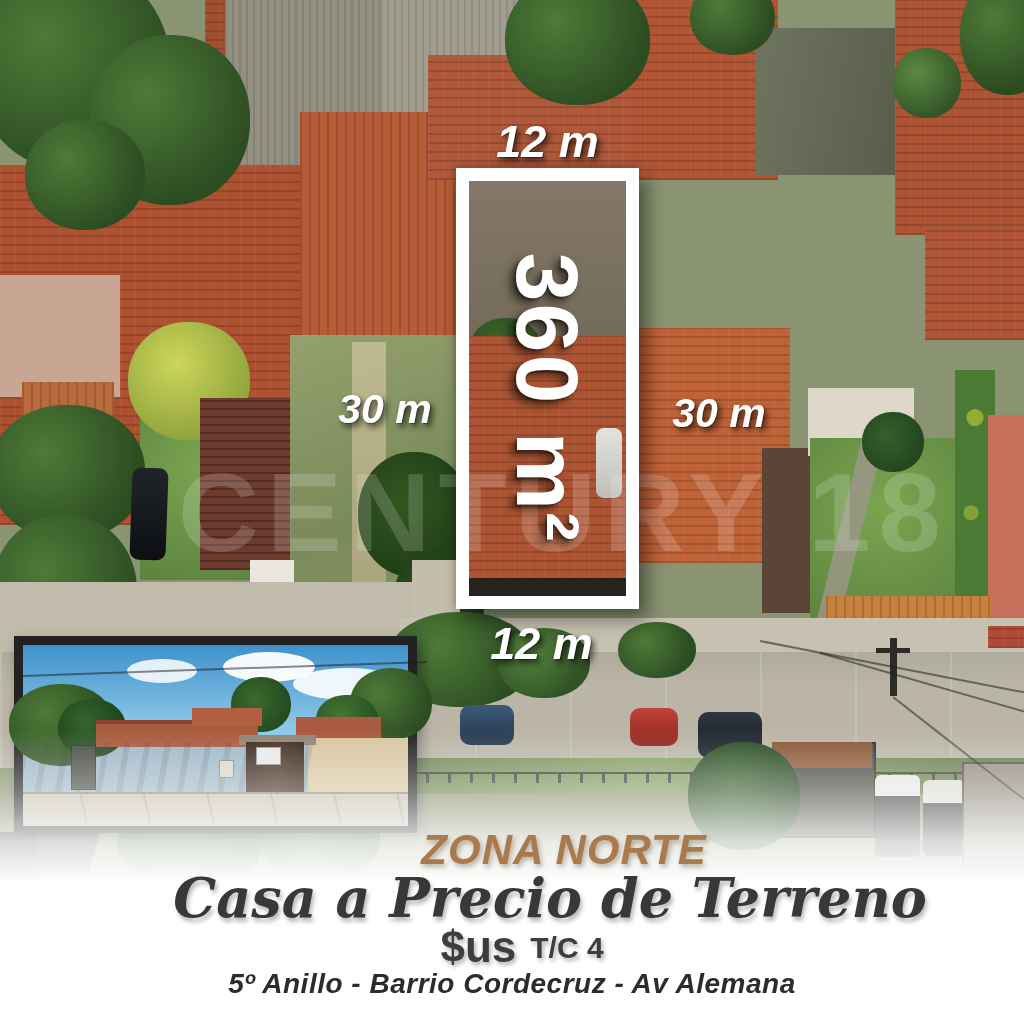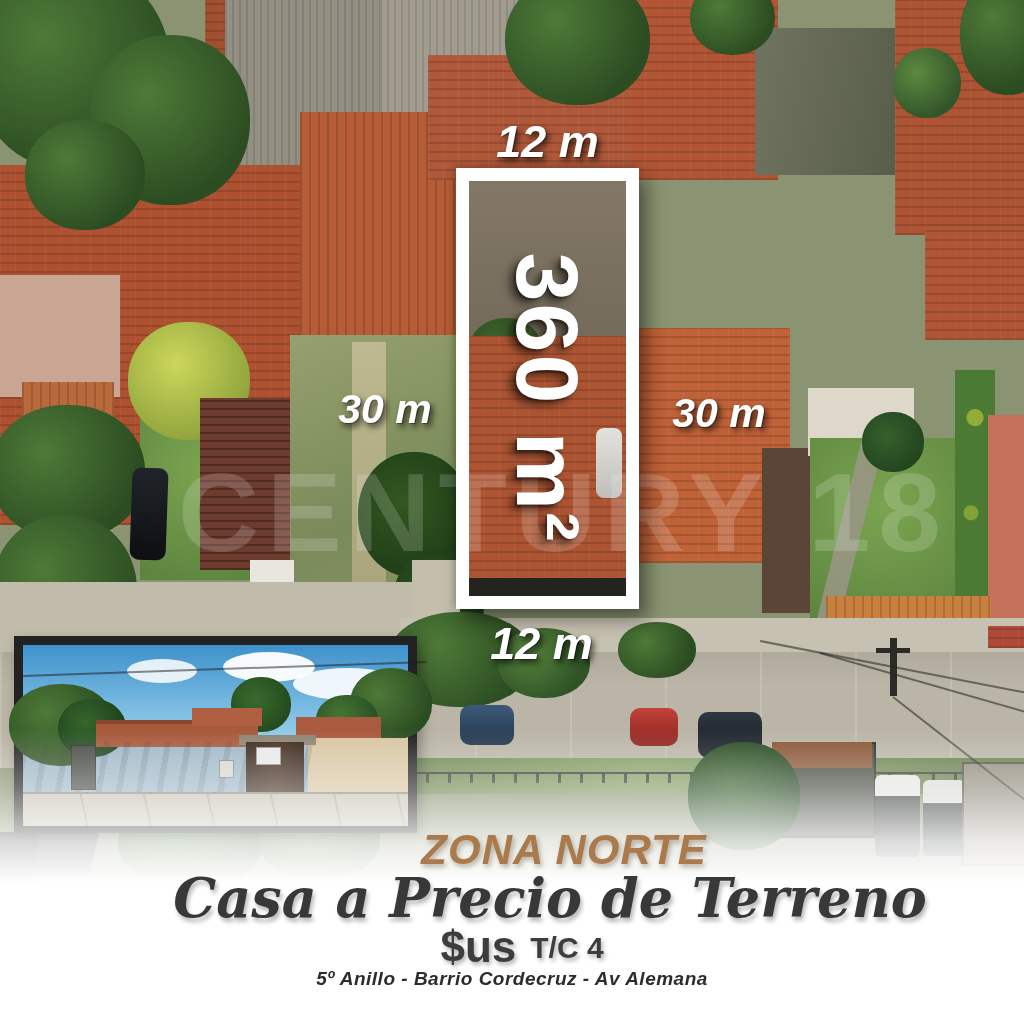--- a/index.html
+++ b/index.html
@@ -37,21 +37,21 @@
        text-shadow:2px 3px 5px rgba(70,45,20,.35);}
   .tagline{font-family:"DejaVu Serif",serif;font-style:italic;font-weight:bold;
        font-size:54px;color:#383838;margin-top:-8px;transform:translateX(38px);
        text-shadow:2px 4px 4px rgba(0,0,0,.28);}
   .priceline{display:flex;justify-content:center;align-items:flex-end;gap:14px;
        margin-top:-4px;color:#3d3d3d;transform:translateX(10px);
        text-shadow:2px 3px 4px rgba(0,0,0,.3);}
   .cur{font-size:44px;font-weight:900;line-height:.95;}
   .amount{font-size:78px;font-weight:900;letter-spacing:-2px;line-height:.85;}
   .suffix{font-size:30px;font-weight:900;line-height:1.1;margin-bottom:4px;}
-  .loc{font-size:19px;font-weight:bold;font-style:italic;color:#2c2c2c;
+  .loc{font-size:28px;font-weight:bold;font-style:italic;color:#2c2c2c;
        margin-top:0px;letter-spacing:.5px;}
   .pline{position:absolute;height:2px;background:rgba(35,35,30,.55);transform-origin:left center;}
 </style>
 </head>
 <body>
 
 <div class="canvas">
 
   <div class="abs" style="left:0;top:0;width:1024px;height:1024px;">
 

